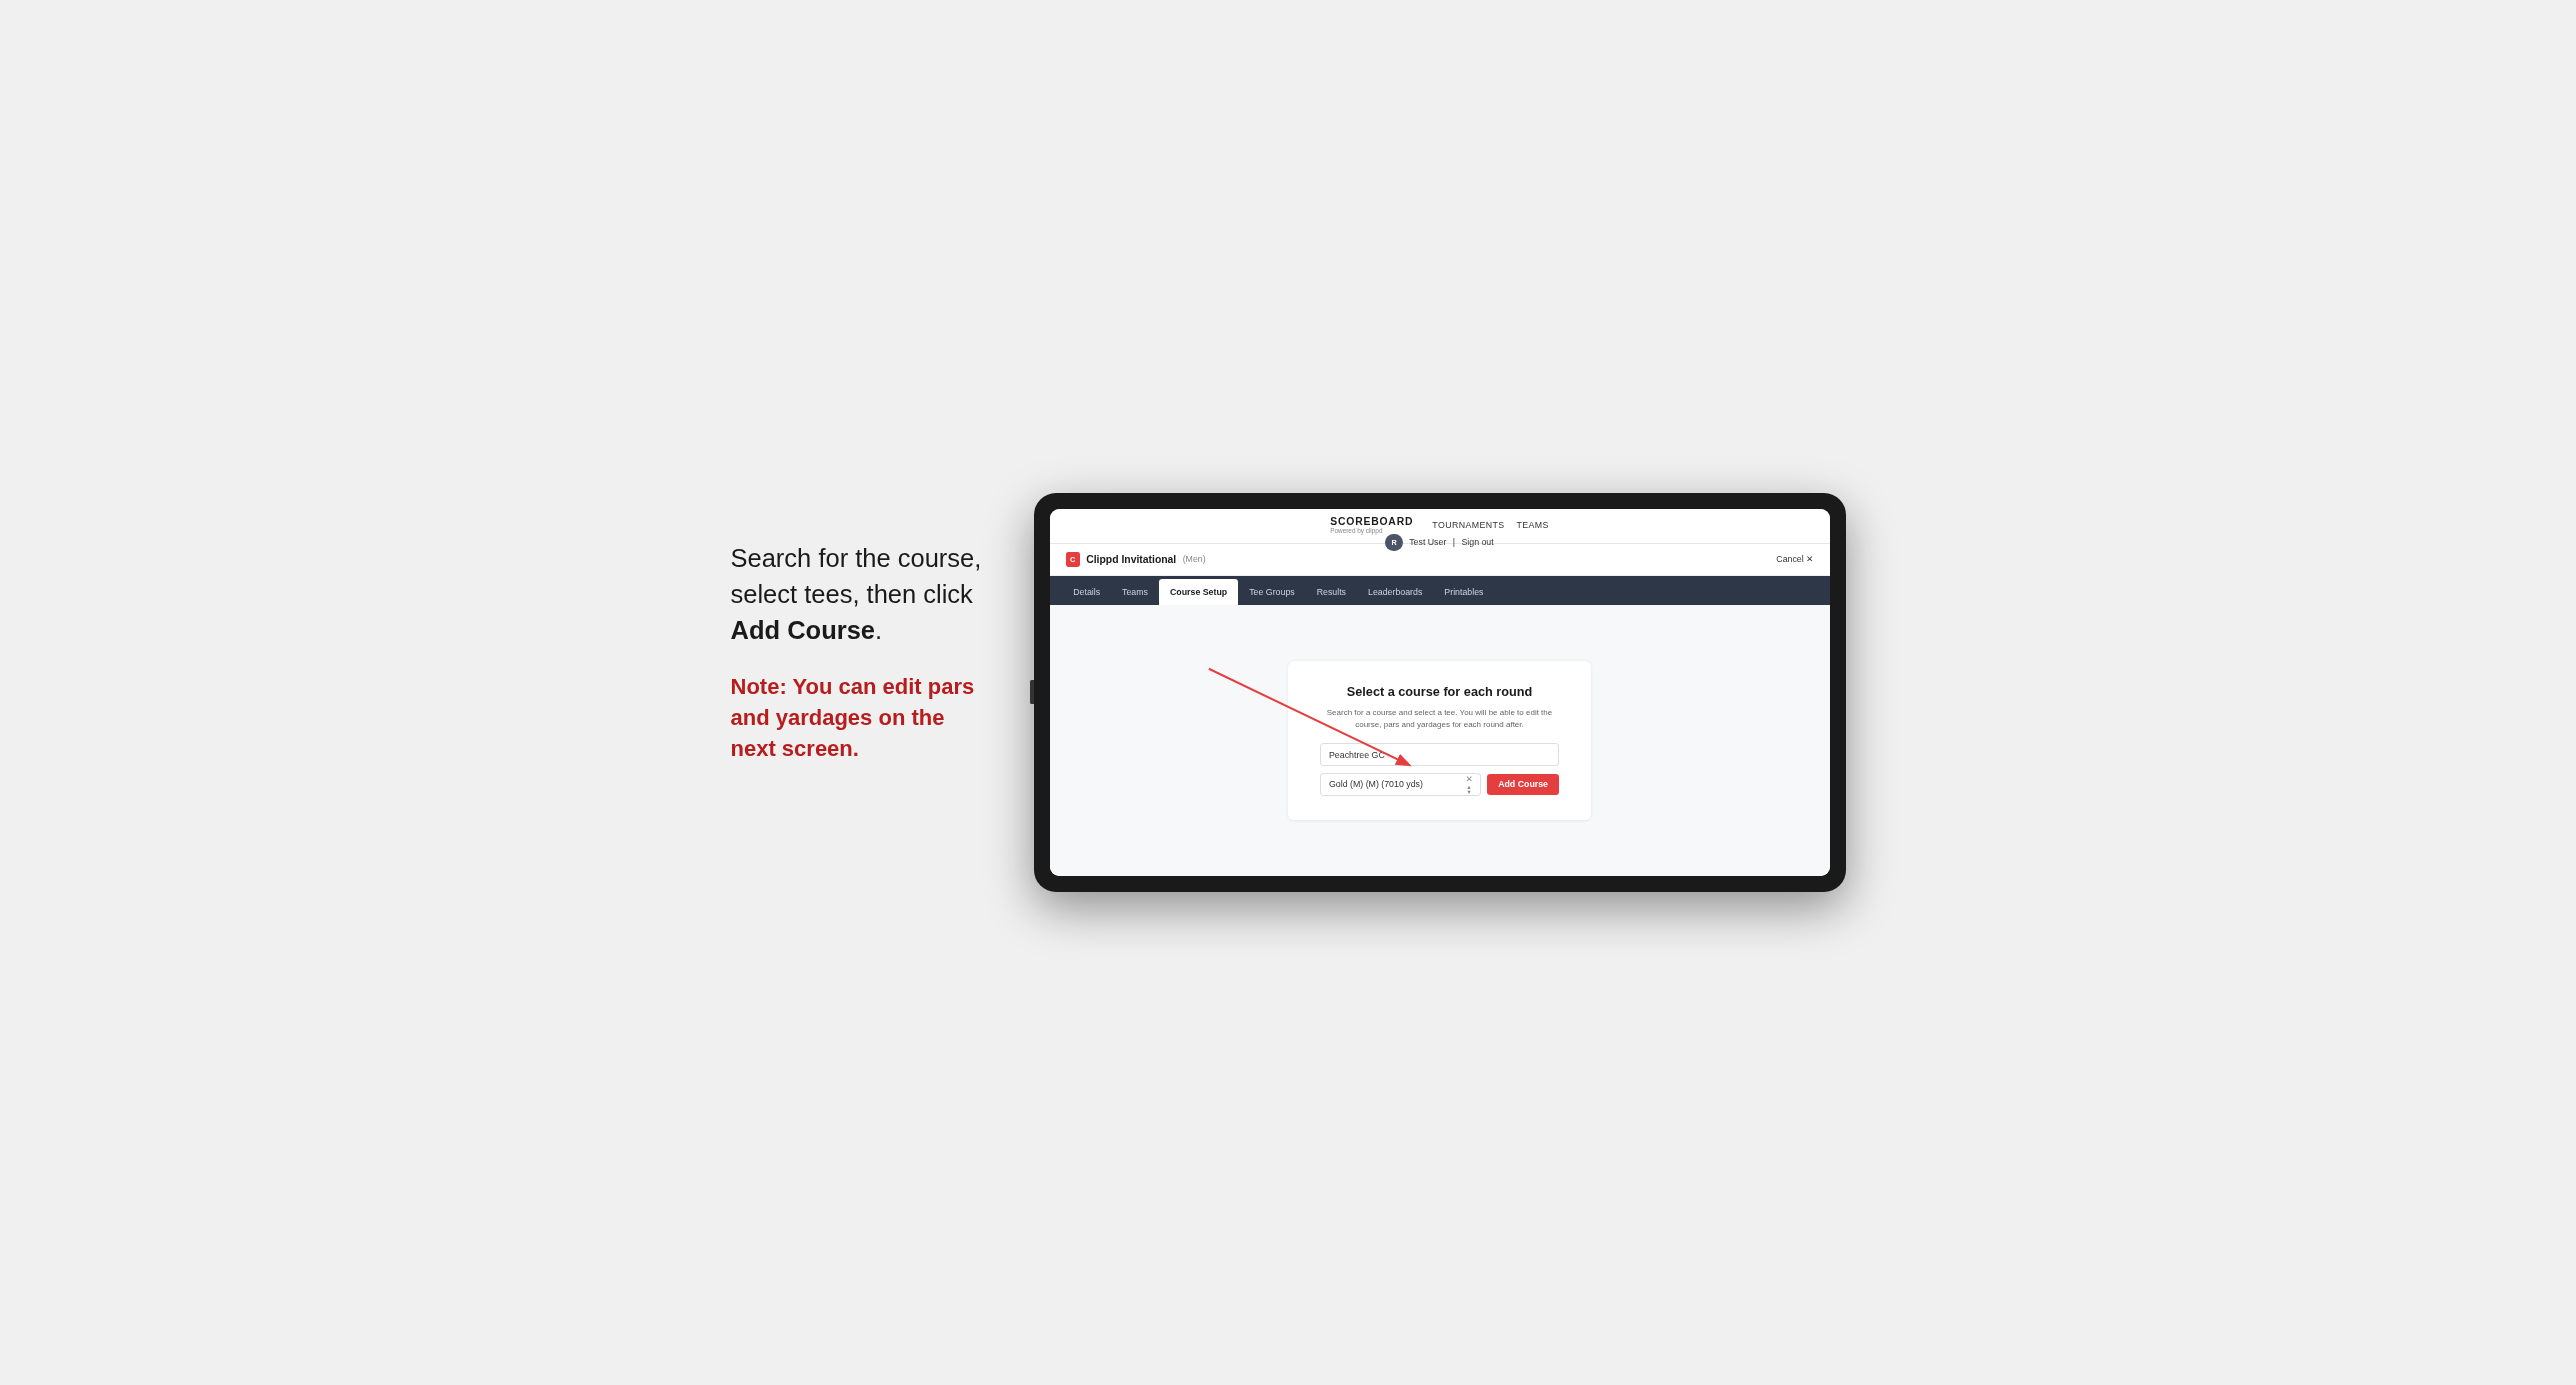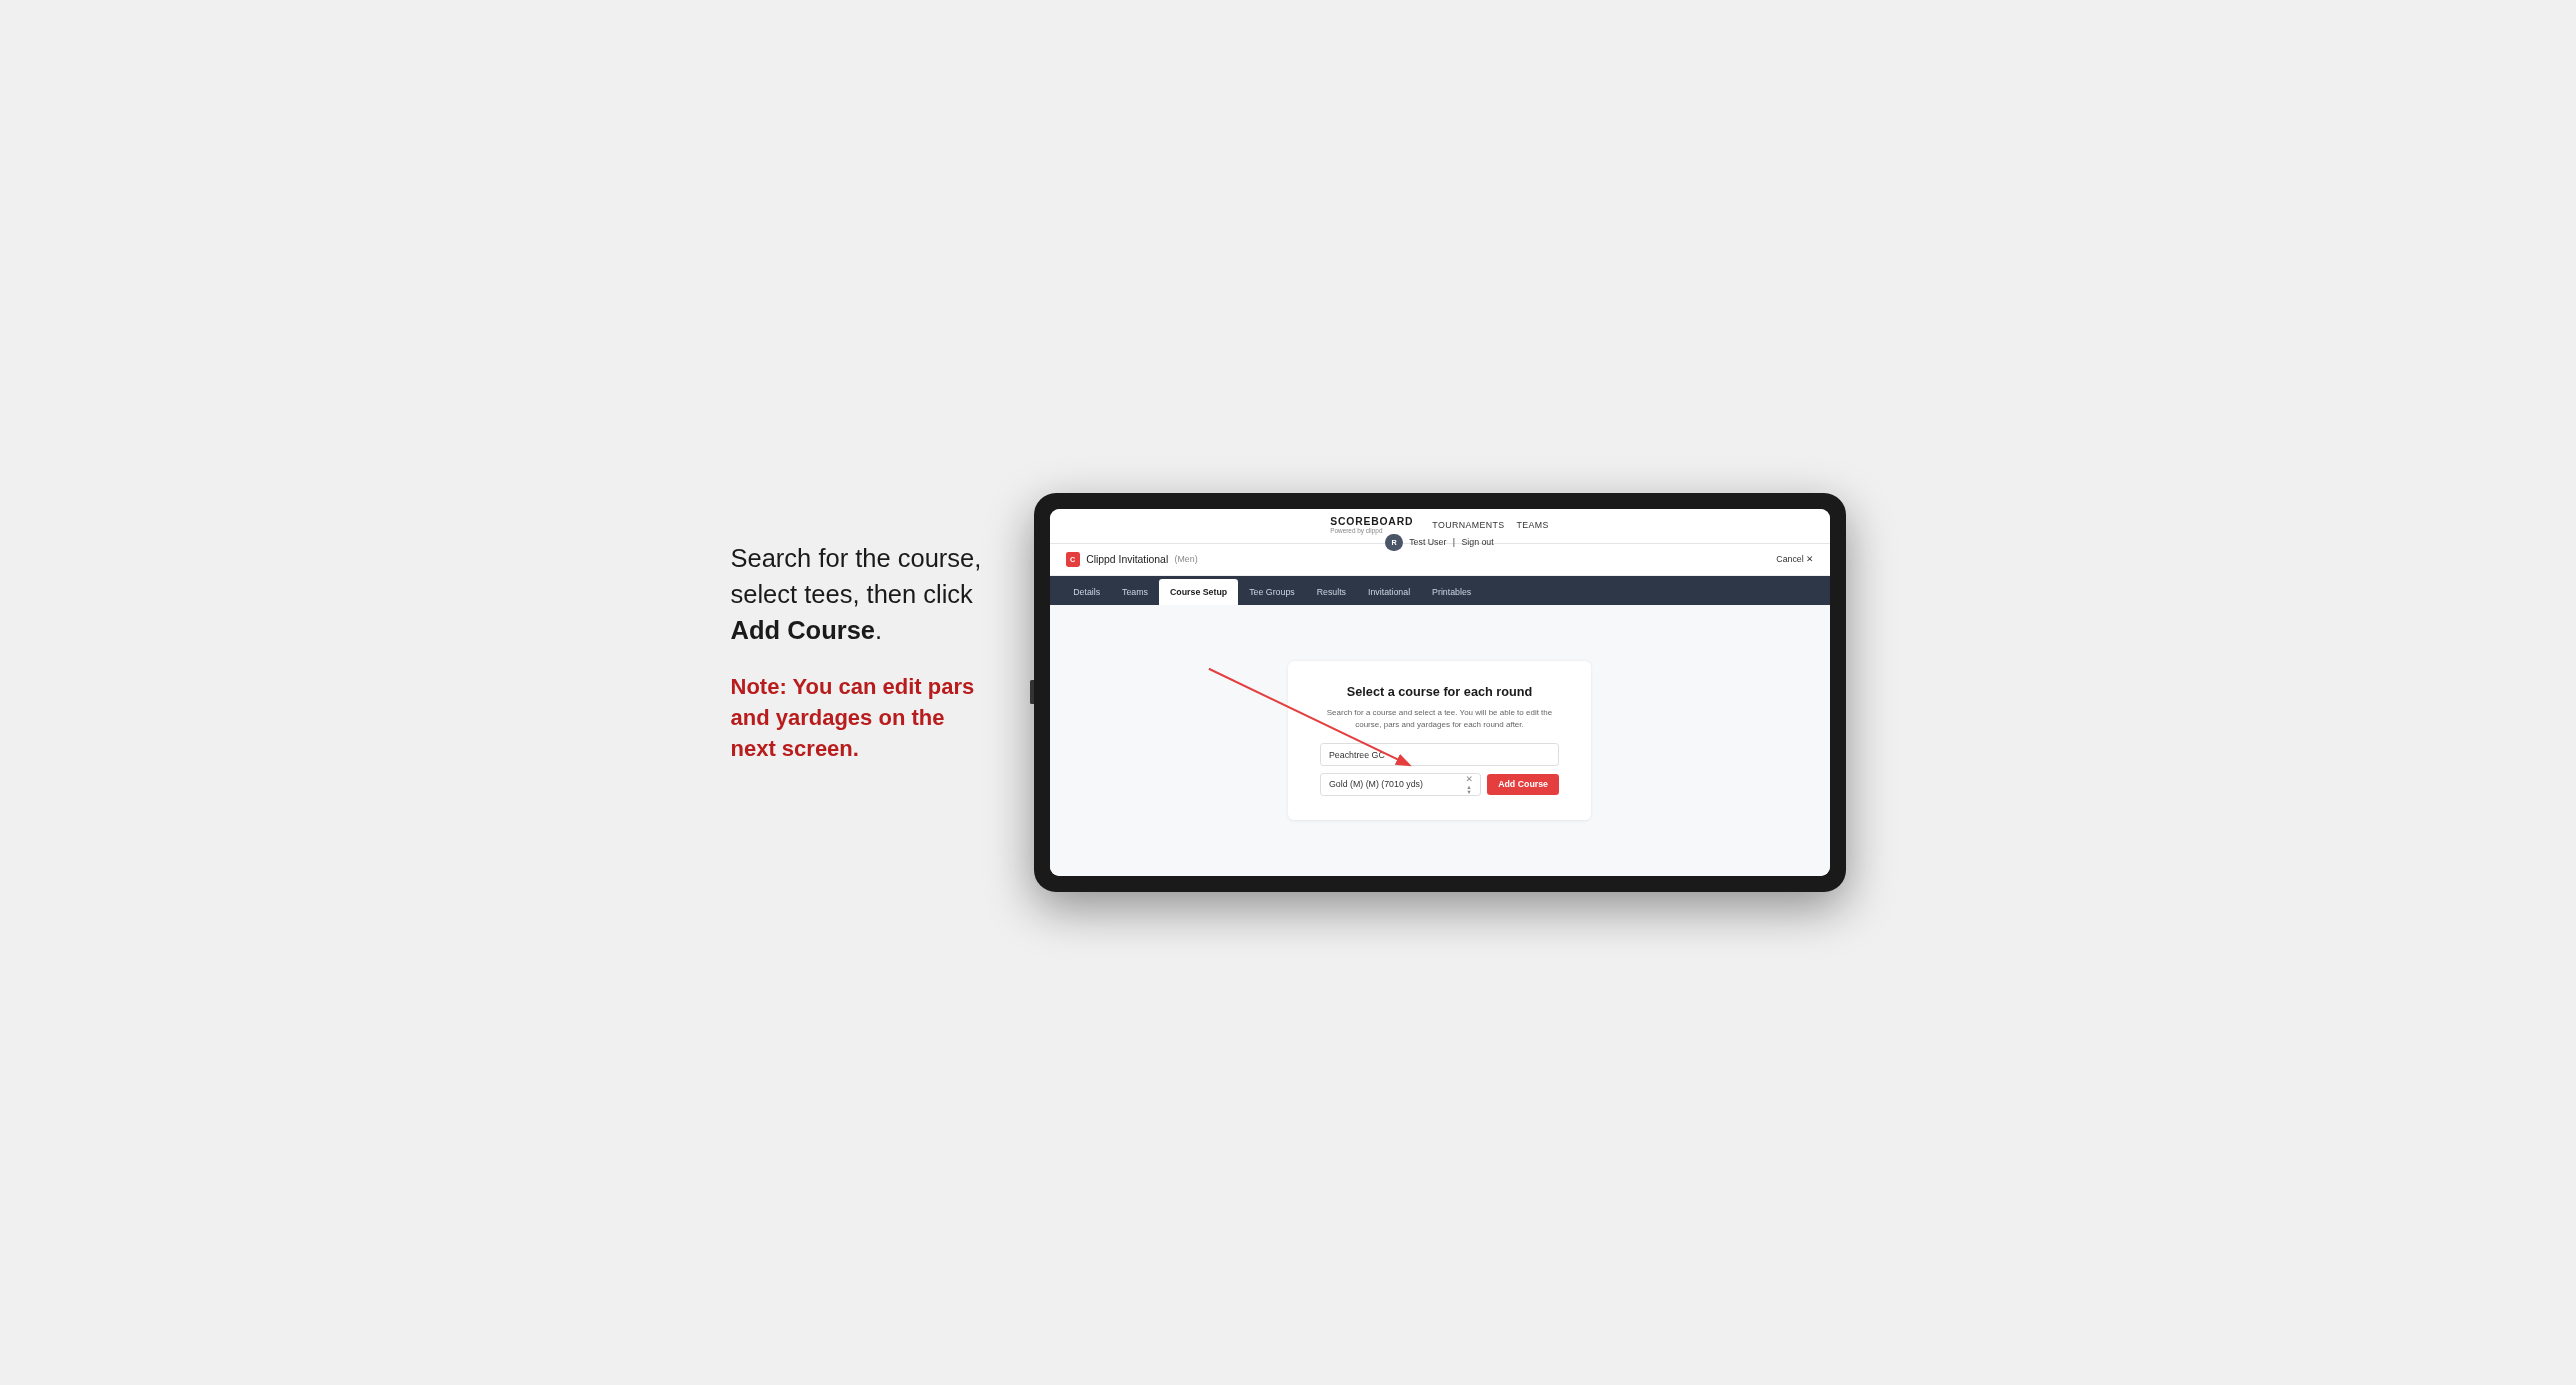--- a/index.html
+++ b/index.html
@@ -159,21 +159,21 @@
       display: flex;
       align-items: center;
       justify-content: center;
       color: white;
       font-size: 7.2px;
       font-weight: 700;
     }
 
     .tournament-name {
       font-size: 10.4px;
-      font-weight: 400;
+      font-weight: 700;
       color: #1a1a1a;
     }
 
     .tournament-gender {
       font-size: 8.8px;
       color: #888;
     }
 
     .cancel-btn {
       font-size: 8.8px;
@@ -381,21 +381,21 @@
         </div>
         <span class="cancel-btn">Cancel ✕</span>
       </div>
 
       <div class="tab-nav">
         <div class="tab-item">Details</div>
         <div class="tab-item">Teams</div>
         <div class="tab-item active">Course Setup</div>
         <div class="tab-item">Tee Groups</div>
         <div class="tab-item">Results</div>
-        <div class="tab-item">Invitational</div>
+        <div class="tab-item">Leaderboards</div>
         <div class="tab-item">Printables</div>
       </div>
 
       <div class="main-content">
 
         <svg class="arrow-overlay" viewBox="0 0 820 340" xmlns="http://www.w3.org/2000/svg">
           <defs>
             <marker id="arrowhead" markerWidth="8" markerHeight="8" refX="6" refY="3" orient="auto">
               <polygon points="0 0, 8 3, 0 6" fill="#e53e3e"></polygon>
             </marker>

